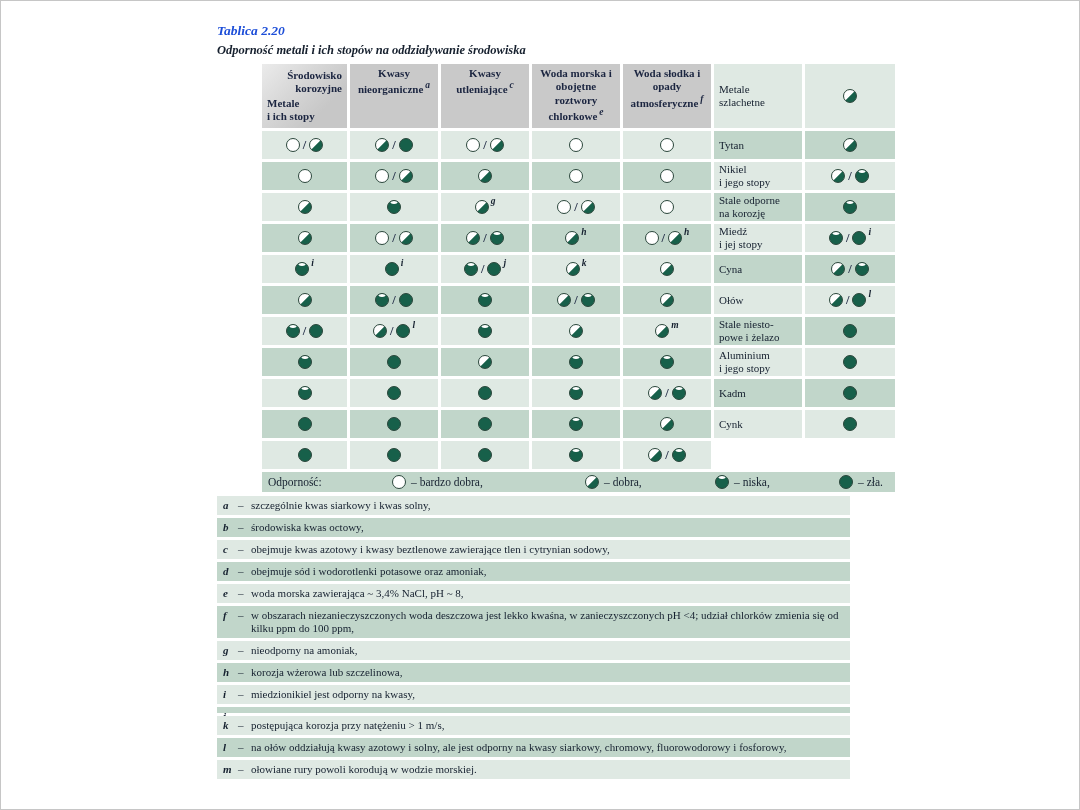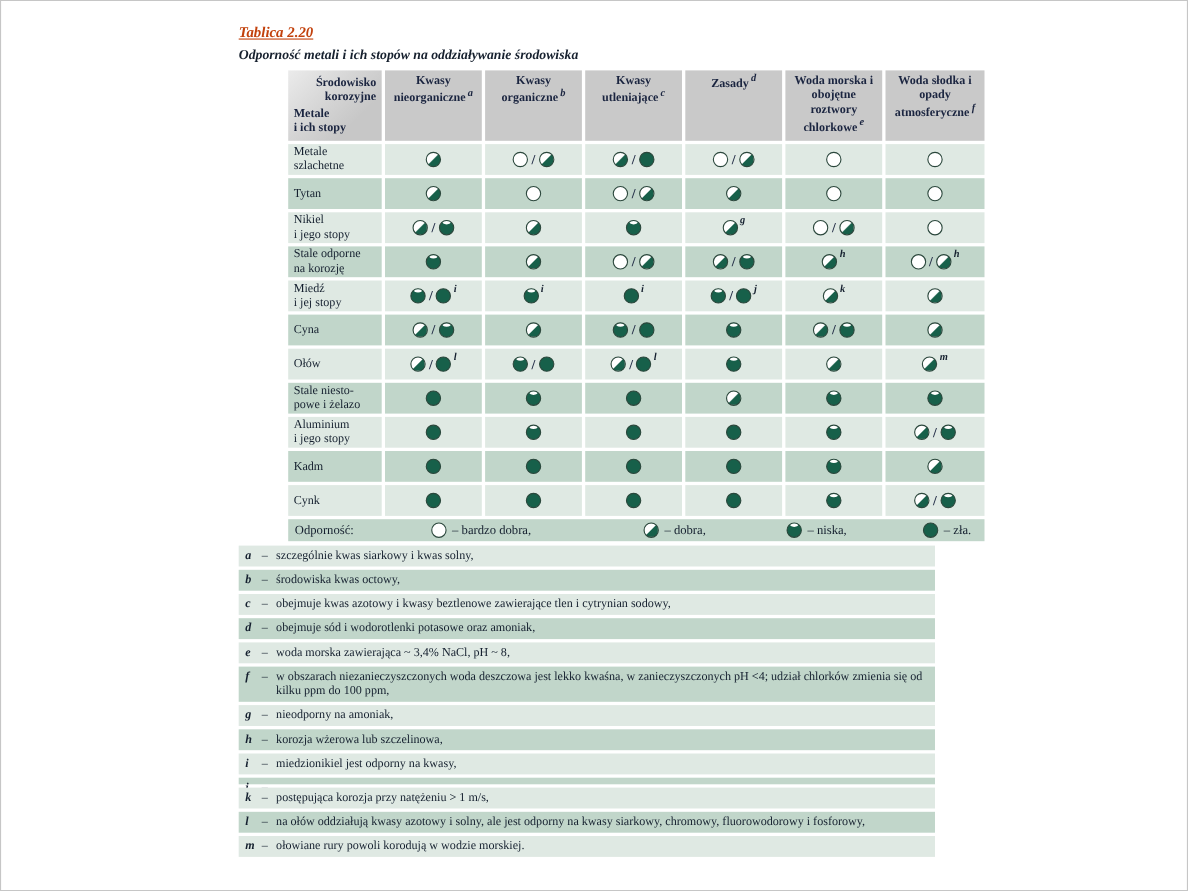--- a/index.html
+++ b/index.html
@@ -4,22 +4,22 @@
 <style>
   html,body{margin:0;padding:0;}
   body{
     width:1080px;height:810px;position:relative;background:#ffffff;
     font-family:"Liberation Serif", serif;
     box-shadow: inset 0 0 0 1px #c6c6c6;
     overflow:hidden;
   }
   .page{position:absolute;left:217px;top:21px;width:633px;}
   .title{
-    display:inline-block;color:#c2410c;font-weight:bold;font-style:italic;
-    font-size:13.5px;text-decoration:underline;line-height:15px;
+    display:inline-block;color:#1d4ed8;font-weight:bold;font-style:italic;
+    font-size:13.5px;line-height:15px;
   }
   .subtitle{
     color:#16202e;font-weight:bold;font-style:italic;font-size:12.5px;
     line-height:15px;margin:4px 0 6px 0;
   }
   .grid{
     display:grid;
     grid-template-columns:85px 88px 88px 88px 88px 88px 90px;
     grid-template-rows:64px repeat(11,28px) 20px;
     gap:3px;
@@ -70,27 +70,21 @@
       <div class="cell corner">
         <span class="top">Środowisko
 korozyjne</span>
         <span class="bottom">Metale
 i ich stopy</span>
       </div>
       <div class="cell head">
         <span>Kwasy nieorganiczne<span class="hsup">a</span></span>
       </div>
       <div class="cell head">
-        <span>Kwasy organiczne<span class="hsup">b</span></span>
-      </div>
-      <div class="cell head">
         <span>Kwasy utleniające<span class="hsup">c</span></span>
-      </div>
-      <div class="cell head">
-        <span>Zasady<span class="hsup">d</span></span>
       </div>
       <div class="cell head">
         <span>Woda morska i obojętne roztwory chlorkowe<span class="hsup">e</span></span>
       </div>
       <div class="cell head">
         <span>Woda słodka i opady atmosferyczne<span class="hsup">f</span></span>
       </div>
       <div class="cell rowlabel light">Metale
 szlachetne</div>
       <div class="cell data light">

